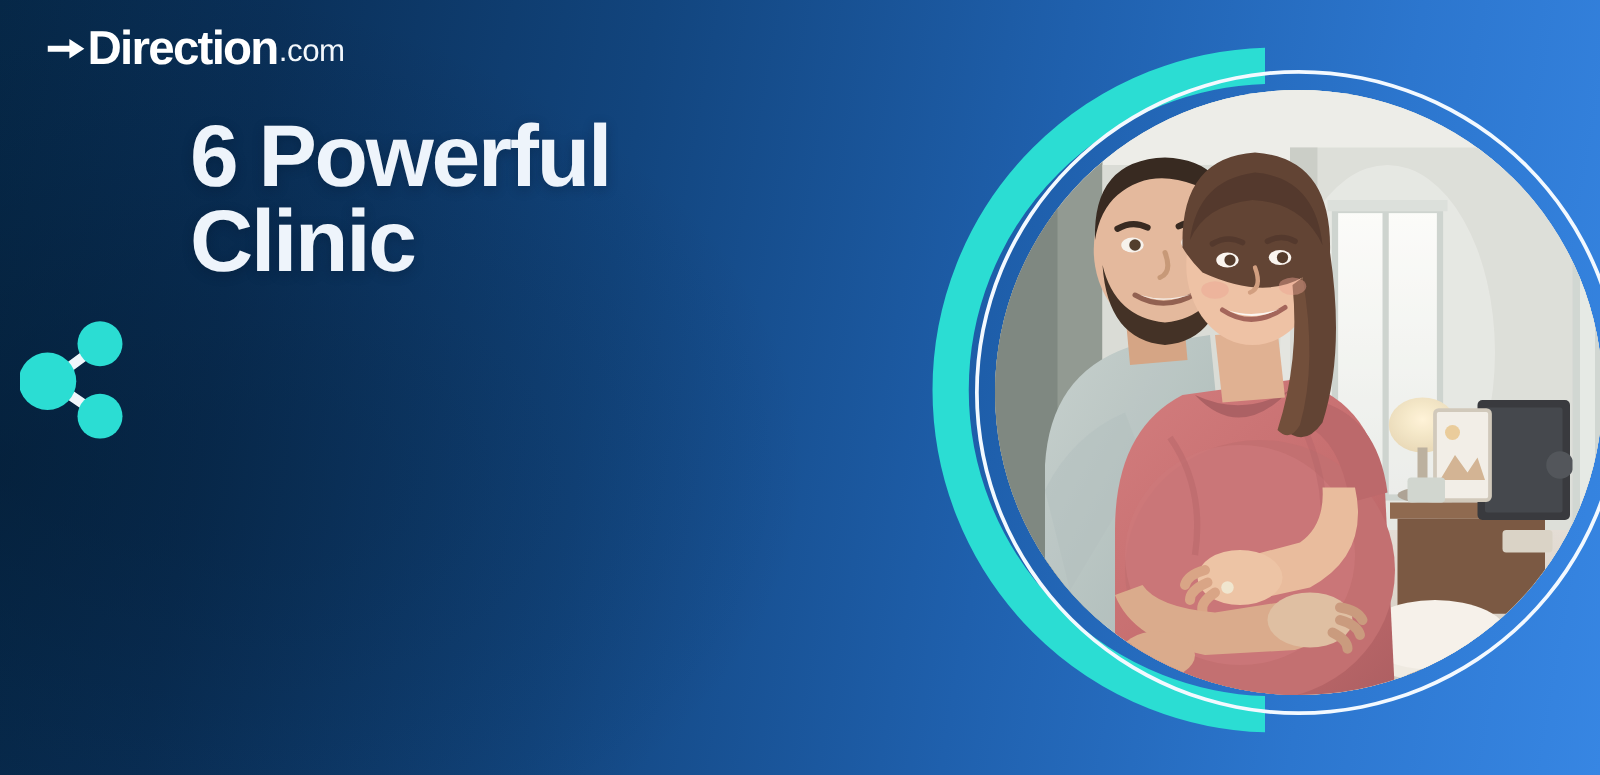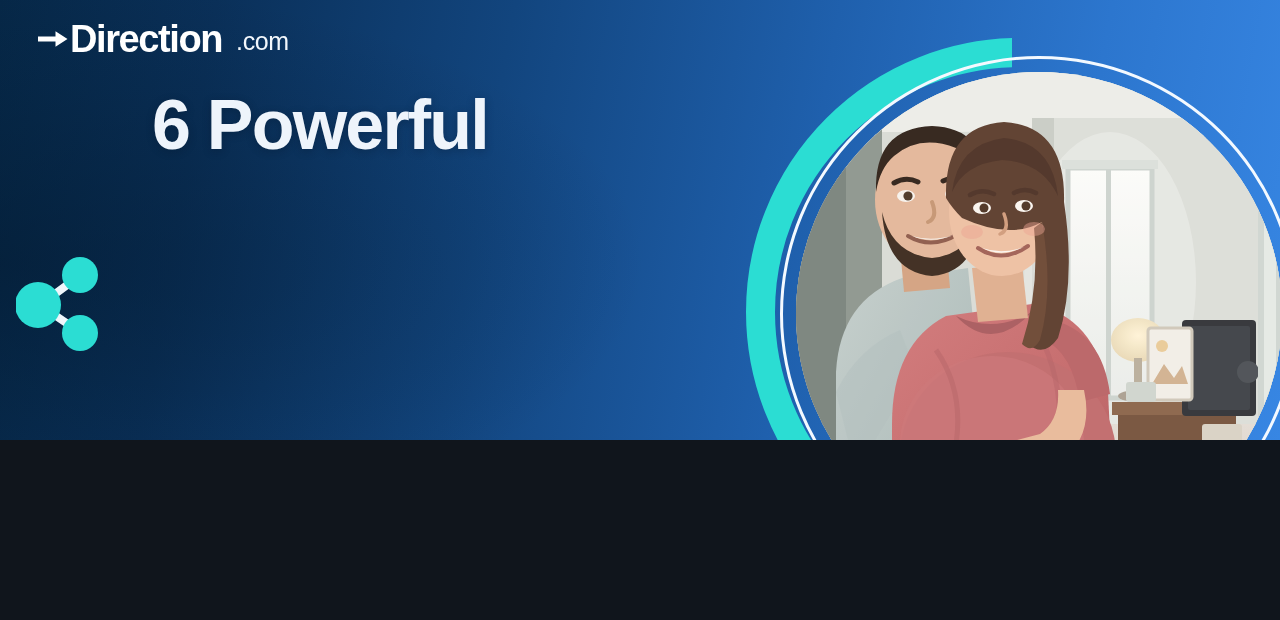--- a/index.html
+++ b/index.html
@@ -5,21 +5,21 @@
 <style>
   html, body {
     margin: 0;
     padding: 0;
     background: #10151c;
   }
 
   .banner {
     position: relative;
     width: 1280px;
-    height: 440px;
+    height: 620px;
     overflow: hidden;
     font-family: "Liberation Sans", sans-serif;
     background: linear-gradient(100deg,
         #062848 0%,
         #0a3059 16%,
         #12457e 38%,
         #1f60ad 62%,
         #2c76ce 82%,
         #3786e3 100%);
   }
@@ -58,21 +58,21 @@
     letter-spacing: -1.4px;
     color: #ffffff;
     line-height: 1;
   }
   .logo-tld {
     font-size: 25px;
     font-weight: 400;
     letter-spacing: -0.4px;
     color: #f2f7fc;
     line-height: 1;
-    margin-left: 14px;
+    margin-left: 1px;
     position: relative;
     top: 2px;
   }
 
   
   .share-icon {
     position: absolute;
     left: 16px;
     top: 255px;
     width: 86px;
@@ -167,20 +167,21 @@
   <svg class="share-icon" viewBox="0 0 86 96">
     <line x1="24" y1="50" x2="62" y2="22" stroke="#f0f6fb" stroke-width="8" stroke-linecap="round"></line>
     <line x1="24" y1="50" x2="62" y2="76" stroke="#f0f6fb" stroke-width="8" stroke-linecap="round"></line>
     <circle cx="22" cy="50" r="23" fill="#2bddd3"></circle>
     <circle cx="64" cy="20" r="18" fill="#2bddd3"></circle>
     <circle cx="64" cy="78" r="18" fill="#2bddd3"></circle>
   </svg>
 
   <h1 class="headline">
     <span class="headline-line">6 Powerful</span>
+    <span class="headline-line">Clinic</span>
   </h1>
 
   <div class="hero">
 
     <div class="teal-ring-wrap">
       <div class="teal-ring"></div>
     </div>
 
     <div class="white-ring"></div>
 

